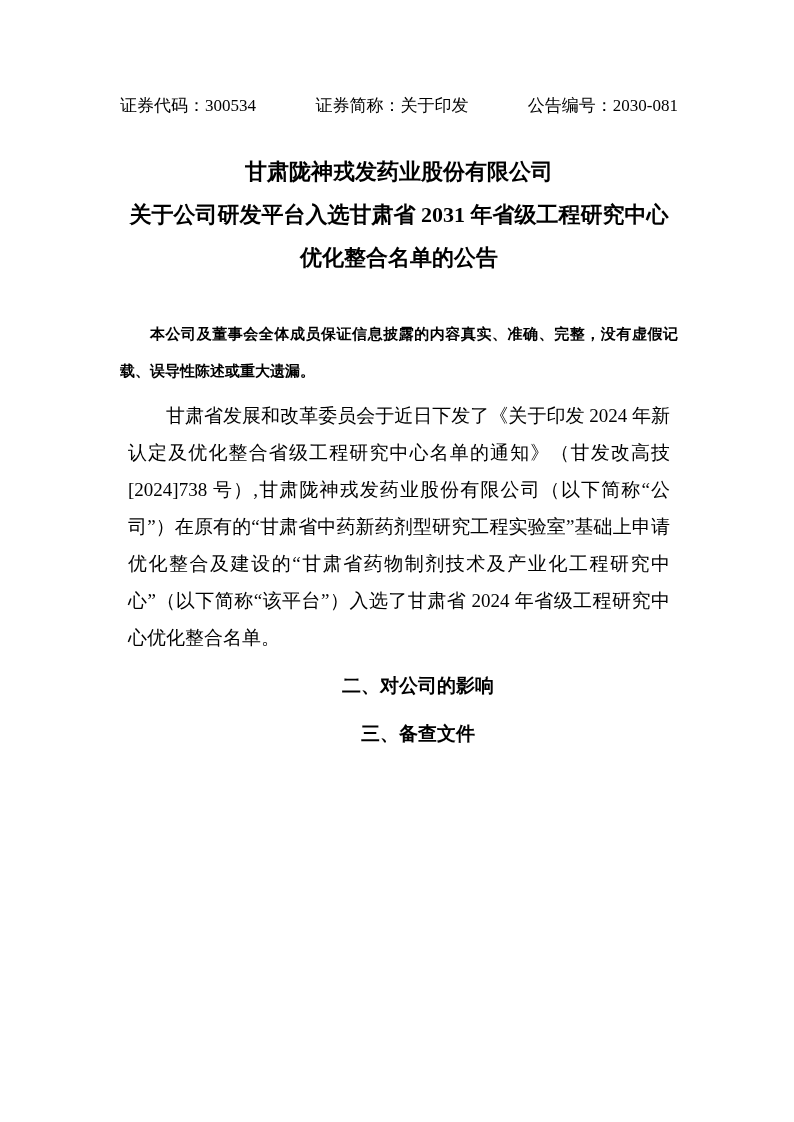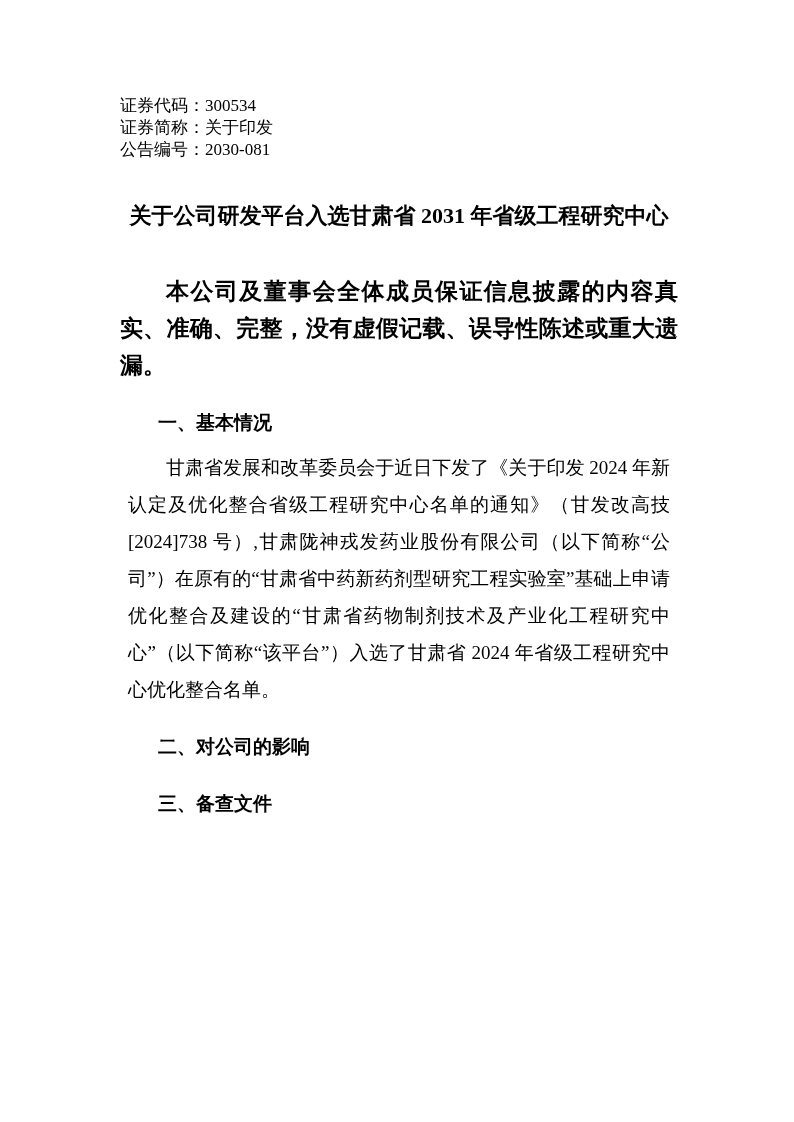--- a/index.html
+++ b/index.html
@@ -21,49 +21,49 @@
     padding: 95px 116px 40px 120px;
     background: #ffffff;
   }
   .doc-header {
     display: flex;
     justify-content: space-between;
     align-items: baseline;
     font-size: 17px;
     line-height: 22px;
     white-space: nowrap;
-    flex-direction: column;
   }
   .title {
     margin: 33px 0 0 0;
     text-align: center;
     font-size: 22px;
     font-weight: bold;
     line-height: 43px;
     font-family: "Liberation Serif", "DejaVu Serif", serif;
   }
   .disclaimer {
     margin: 36px 0 0 0;
-    font-size: 23px;
+    font-size: 15px;
     font-weight: bold;
     line-height: 37px;
     text-indent: 2em;
     text-align: justify;
     font-family: Liberation Sans, sans-serif;
   }
   .section-heading {
     margin: 20px 0 0 0;
     font-size: 19px;
     font-weight: bold;
     line-height: 37px;
     text-indent: 2em;
     font-family: "Liberation Sans", "DejaVu Sans", sans-serif;
   }
   .section-heading.tight {
-    margin-top: 20px;
+    margin-top: 11px;
+    text-align: center;
   }
   .para {
     margin: 8px;
     font-size: 19px;
     line-height: 37px;
     text-indent: 2em;
     text-align: justify;
   }
 </style>
 </head>
@@ -71,25 +71,26 @@
 
 <div class="page">
 
   <div class="doc-header">
     <span>证券代码：300534</span>
     <span>证券简称：关于印发</span>
     <span>公告编号：2030-081</span>
   </div>
 
   <div class="title">
+    <div>甘肃陇神戎发药业股份有限公司</div>
     <div>关于公司研发平台入选甘肃省 2031 年省级工程研究中心</div>
+    <div>优化整合名单的公告</div>
   </div>
 
   <p class="disclaimer">本公司及董事会全体成员保证信息披露的内容真实、准确、完整，没有虚假记载、误导性陈述或重大遗漏。</p>
 
-  <h2 class="section-heading">一、基本情况</h2>
   <p class="para">甘肃省发展和改革委员会于近日下发了《关于印发 2024 年新认定及优化整合省级工程研究中心名单的通知》（甘发改高技[2024]738 号）,甘肃陇神戎发药业股份有限公司（以下简称“公司”）在原有的“甘肃省中药新药剂型研究工程实验室”基础上申请优化整合及建设的“甘肃省药物制剂技术及产业化工程研究中心”（以下简称“该平台”）入选了甘肃省 2024 年省级工程研究中心优化整合名单。</p>
 
   <h2 class="section-heading tight">二、对公司的影响</h2>
 
   <h2 class="section-heading tight">三、备查文件</h2>
 
 </div>
 
 </body></html>

